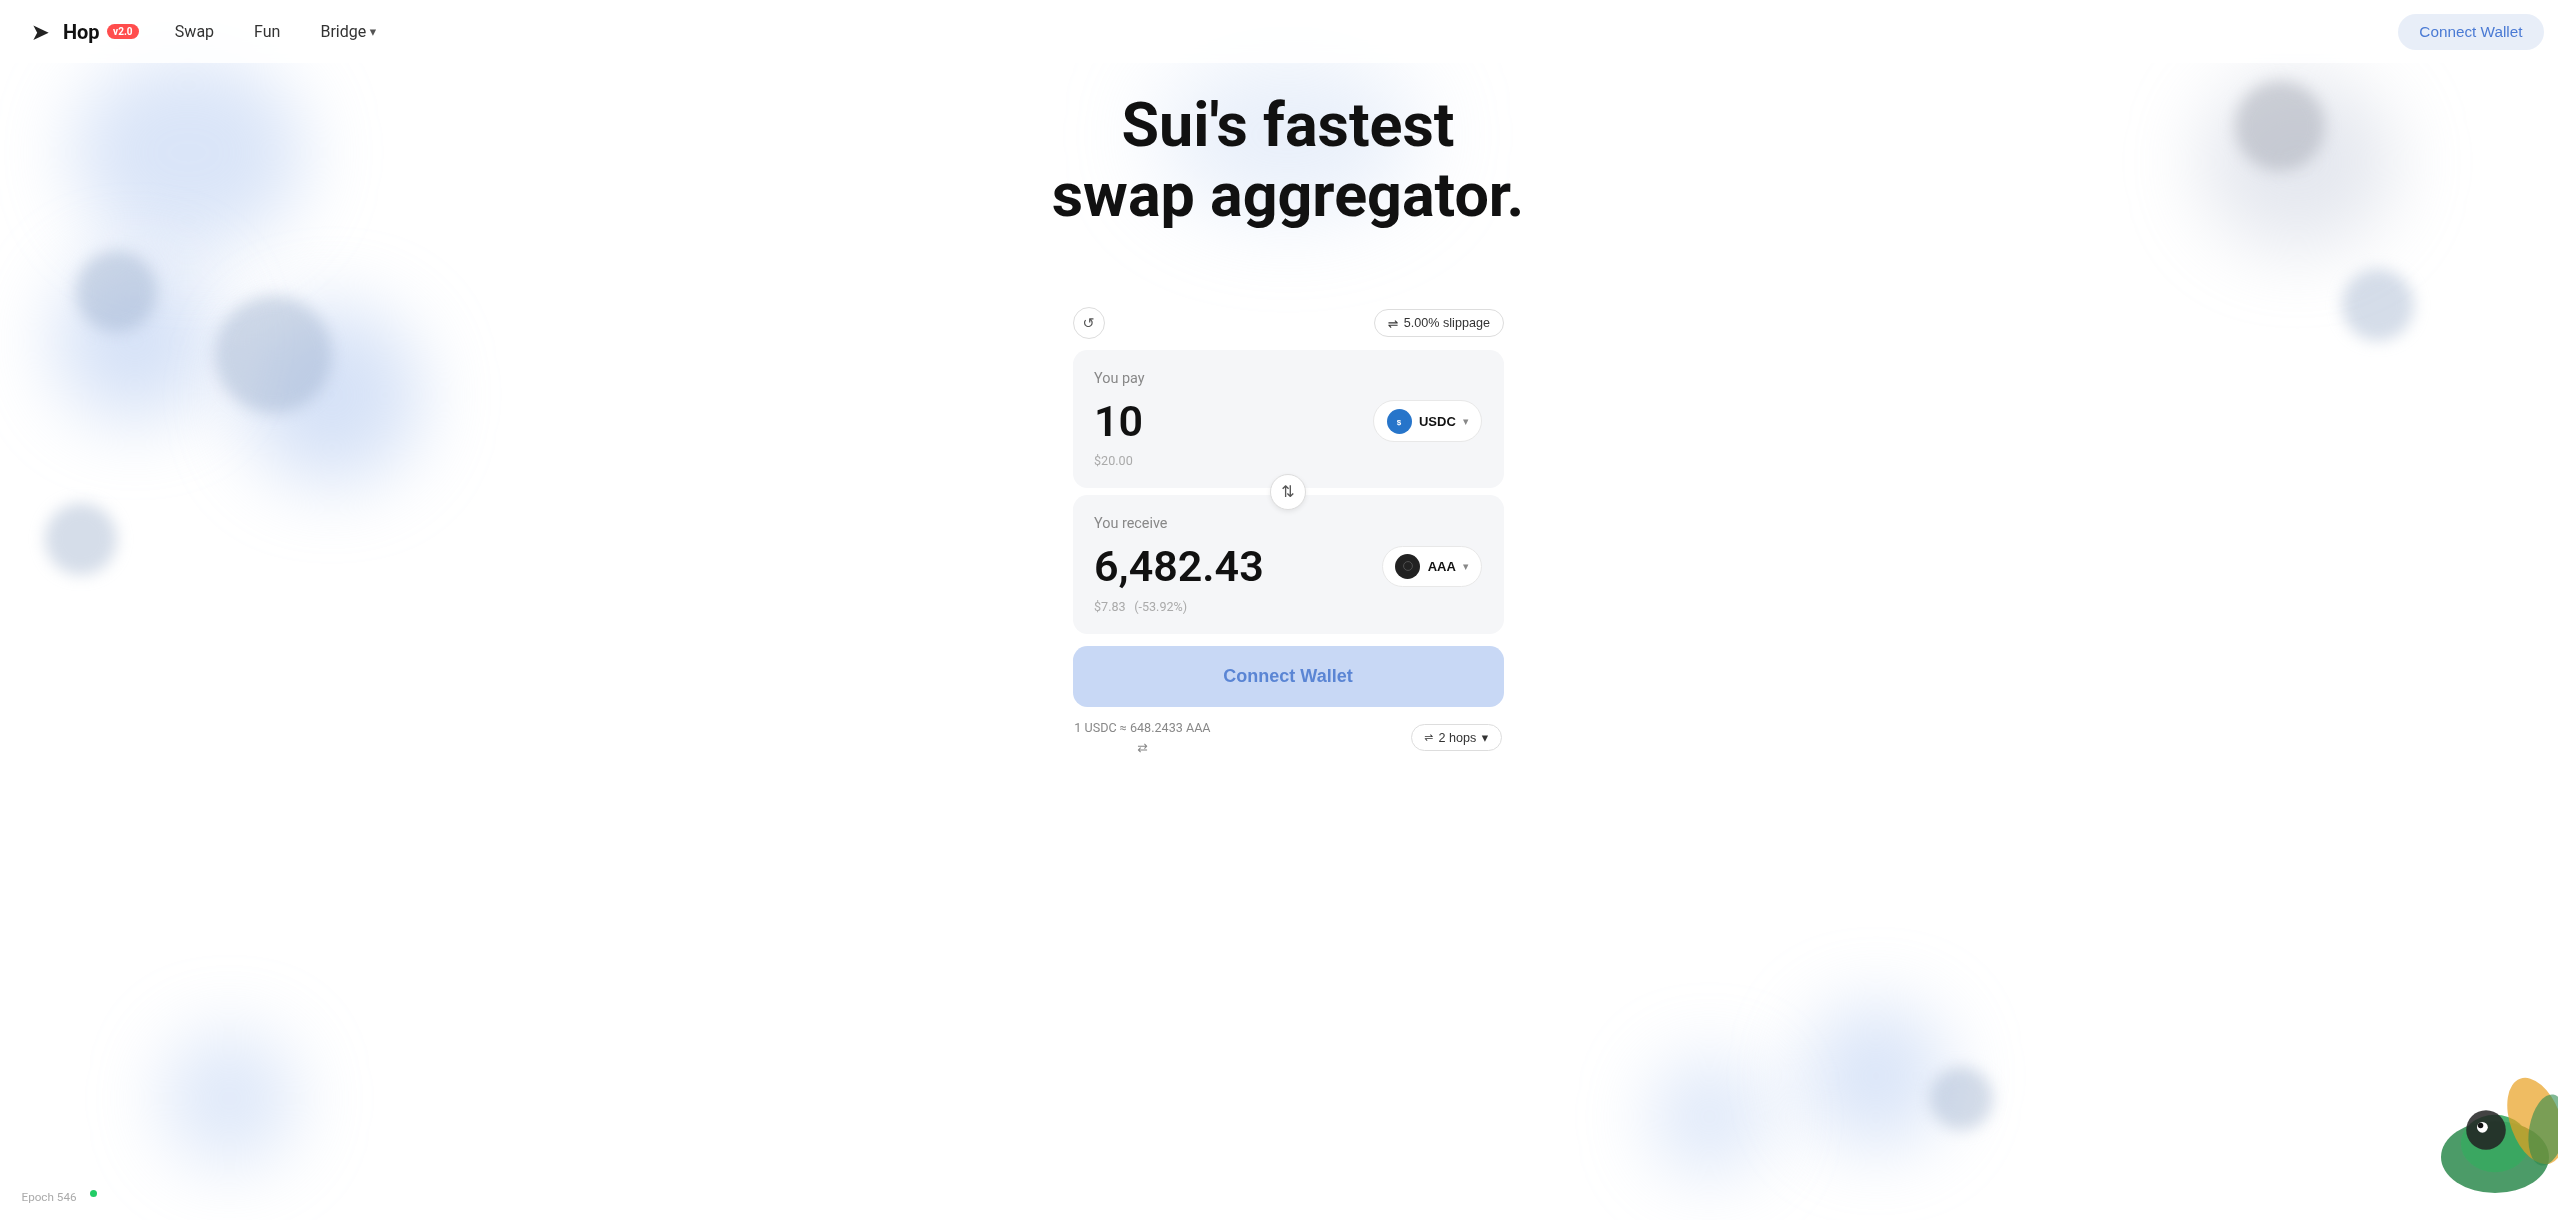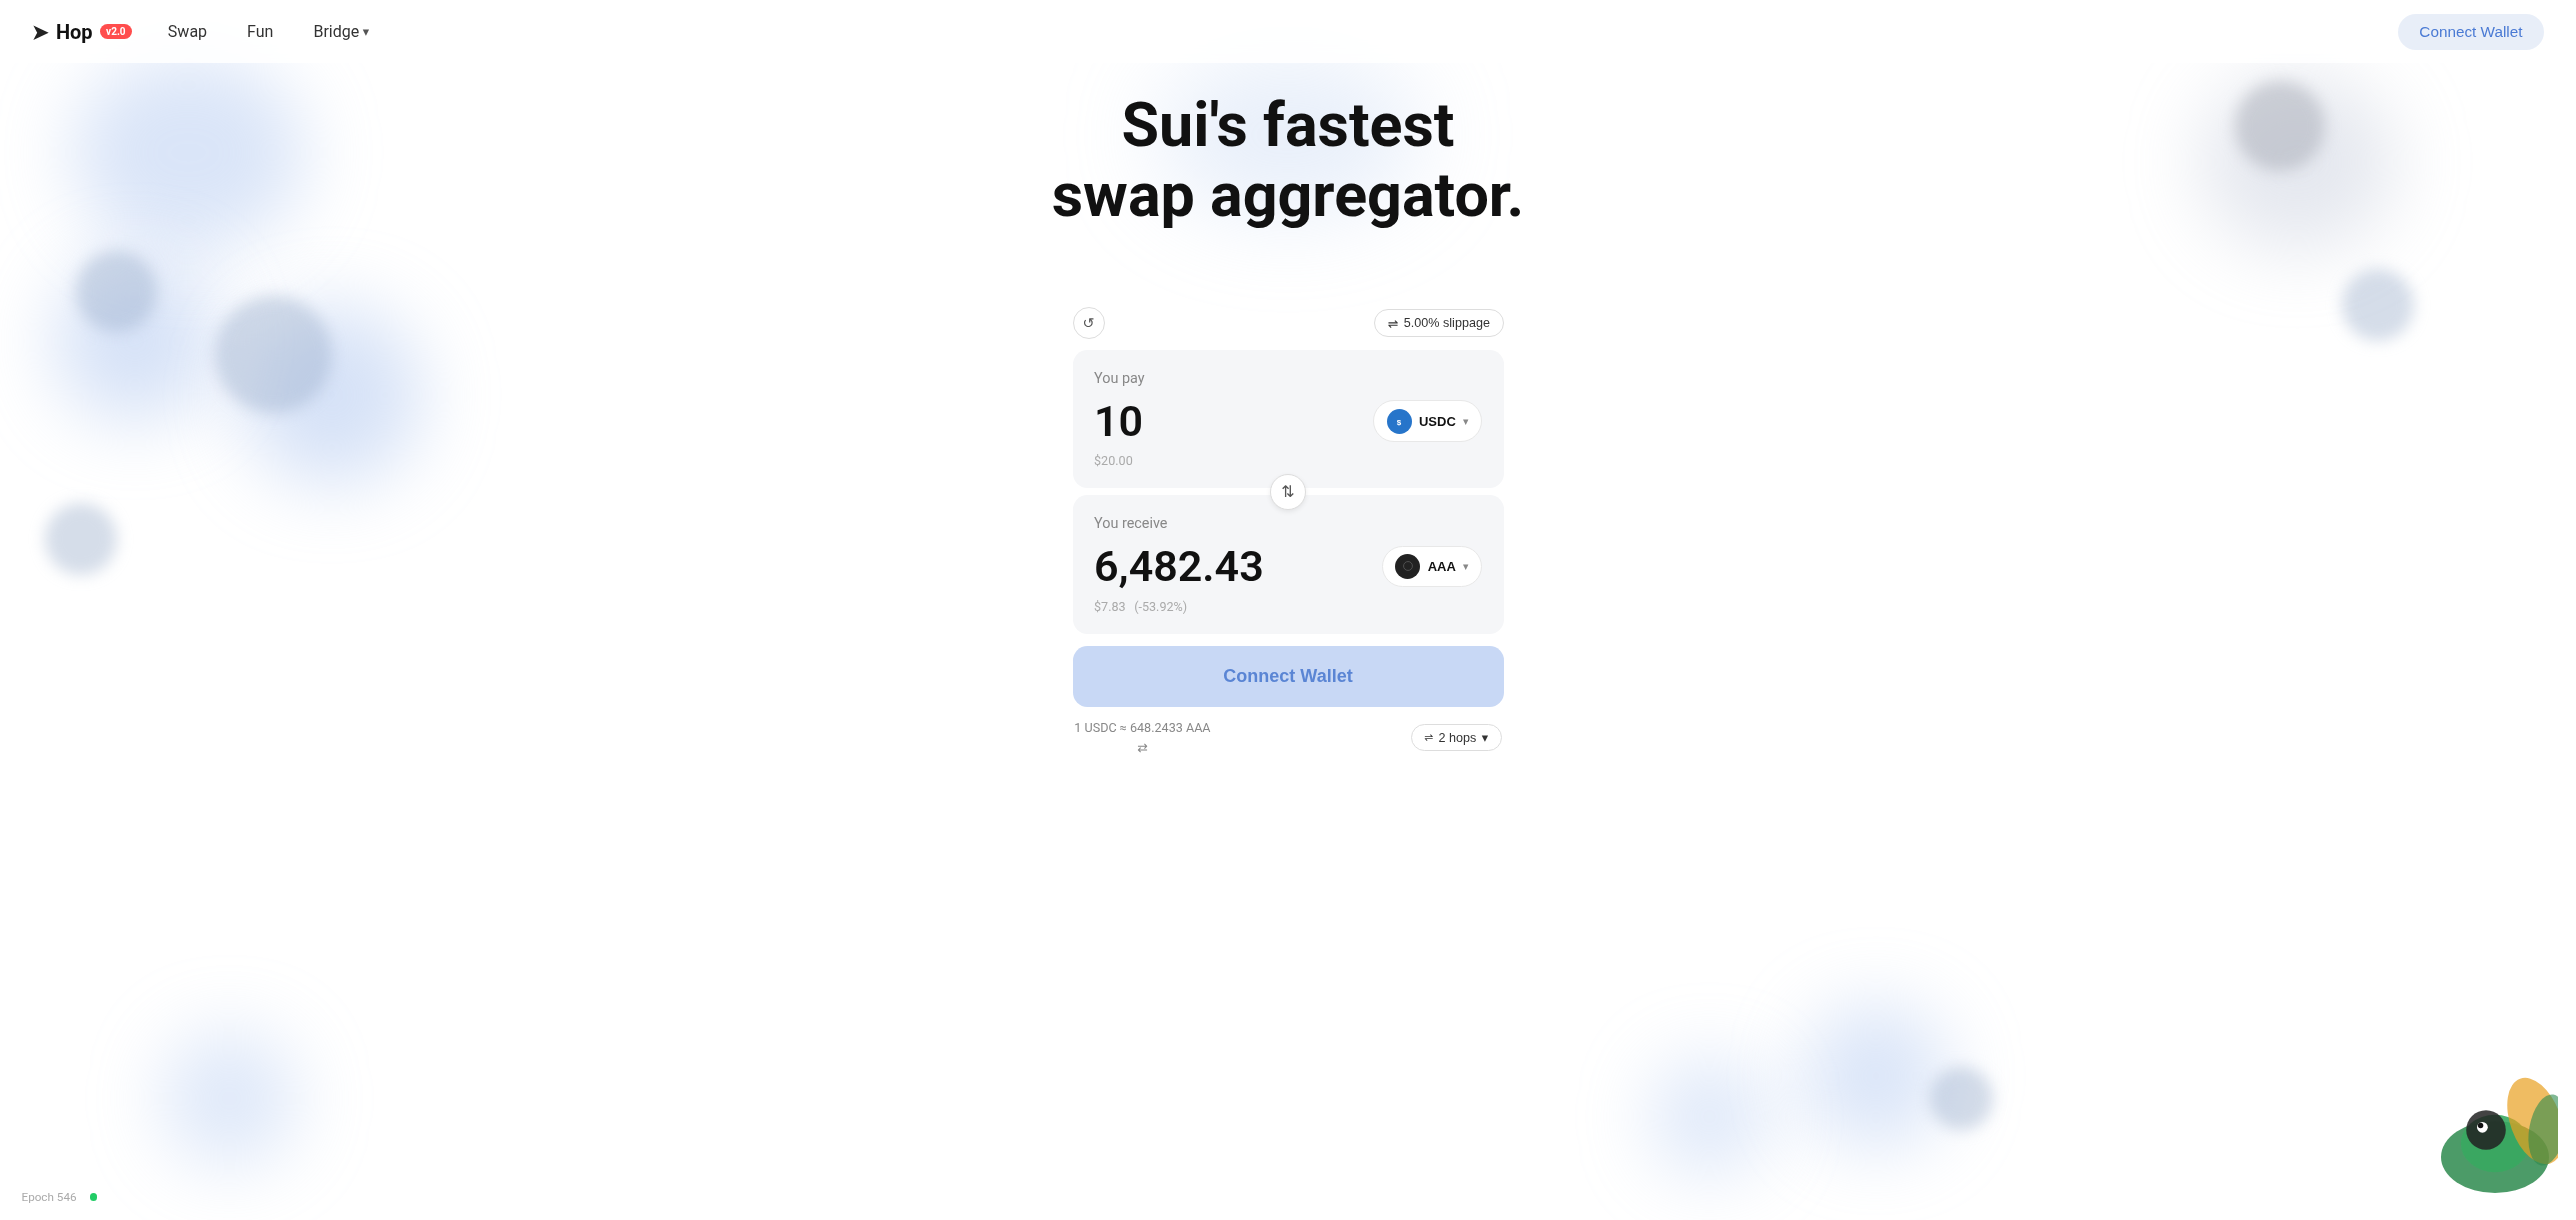--- a/index.html
+++ b/index.html
@@ -64,20 +64,21 @@
     }
     .nav-logo-arrow {
       font-size: 20px;
       color: #222;
       font-weight: bold;
     }
     .nav-logo-text {
       font-size: 20px;
       font-weight: 700;
       color: #111;
+      margin-left: 7px;
     }
     .nav-version {
       background: #ff4d4d;
       color: white;
       font-size: 10px;
       font-weight: 700;
       padding: 1.8px 6.3px;
       border-radius: 18px;
     }
     .nav-links {
@@ -297,21 +298,21 @@
     .hops-icon { font-size: 10.8px; }
 
     
     .epoch-label {
       position: fixed;
       bottom: 16px;
       left: 21.5px;
       font-size: 11.7px;
       color: #aaa;
       display: flex;
-      align-items: center;
+      align-items: flex-start;
       gap: 13px;
       z-index: 100;
     }
     .epoch-dot {
       width: 7.2px; height: 7.2px;
       border-radius: 50%;
       background: #22cc66;
       display: inline-block;
     }
 

